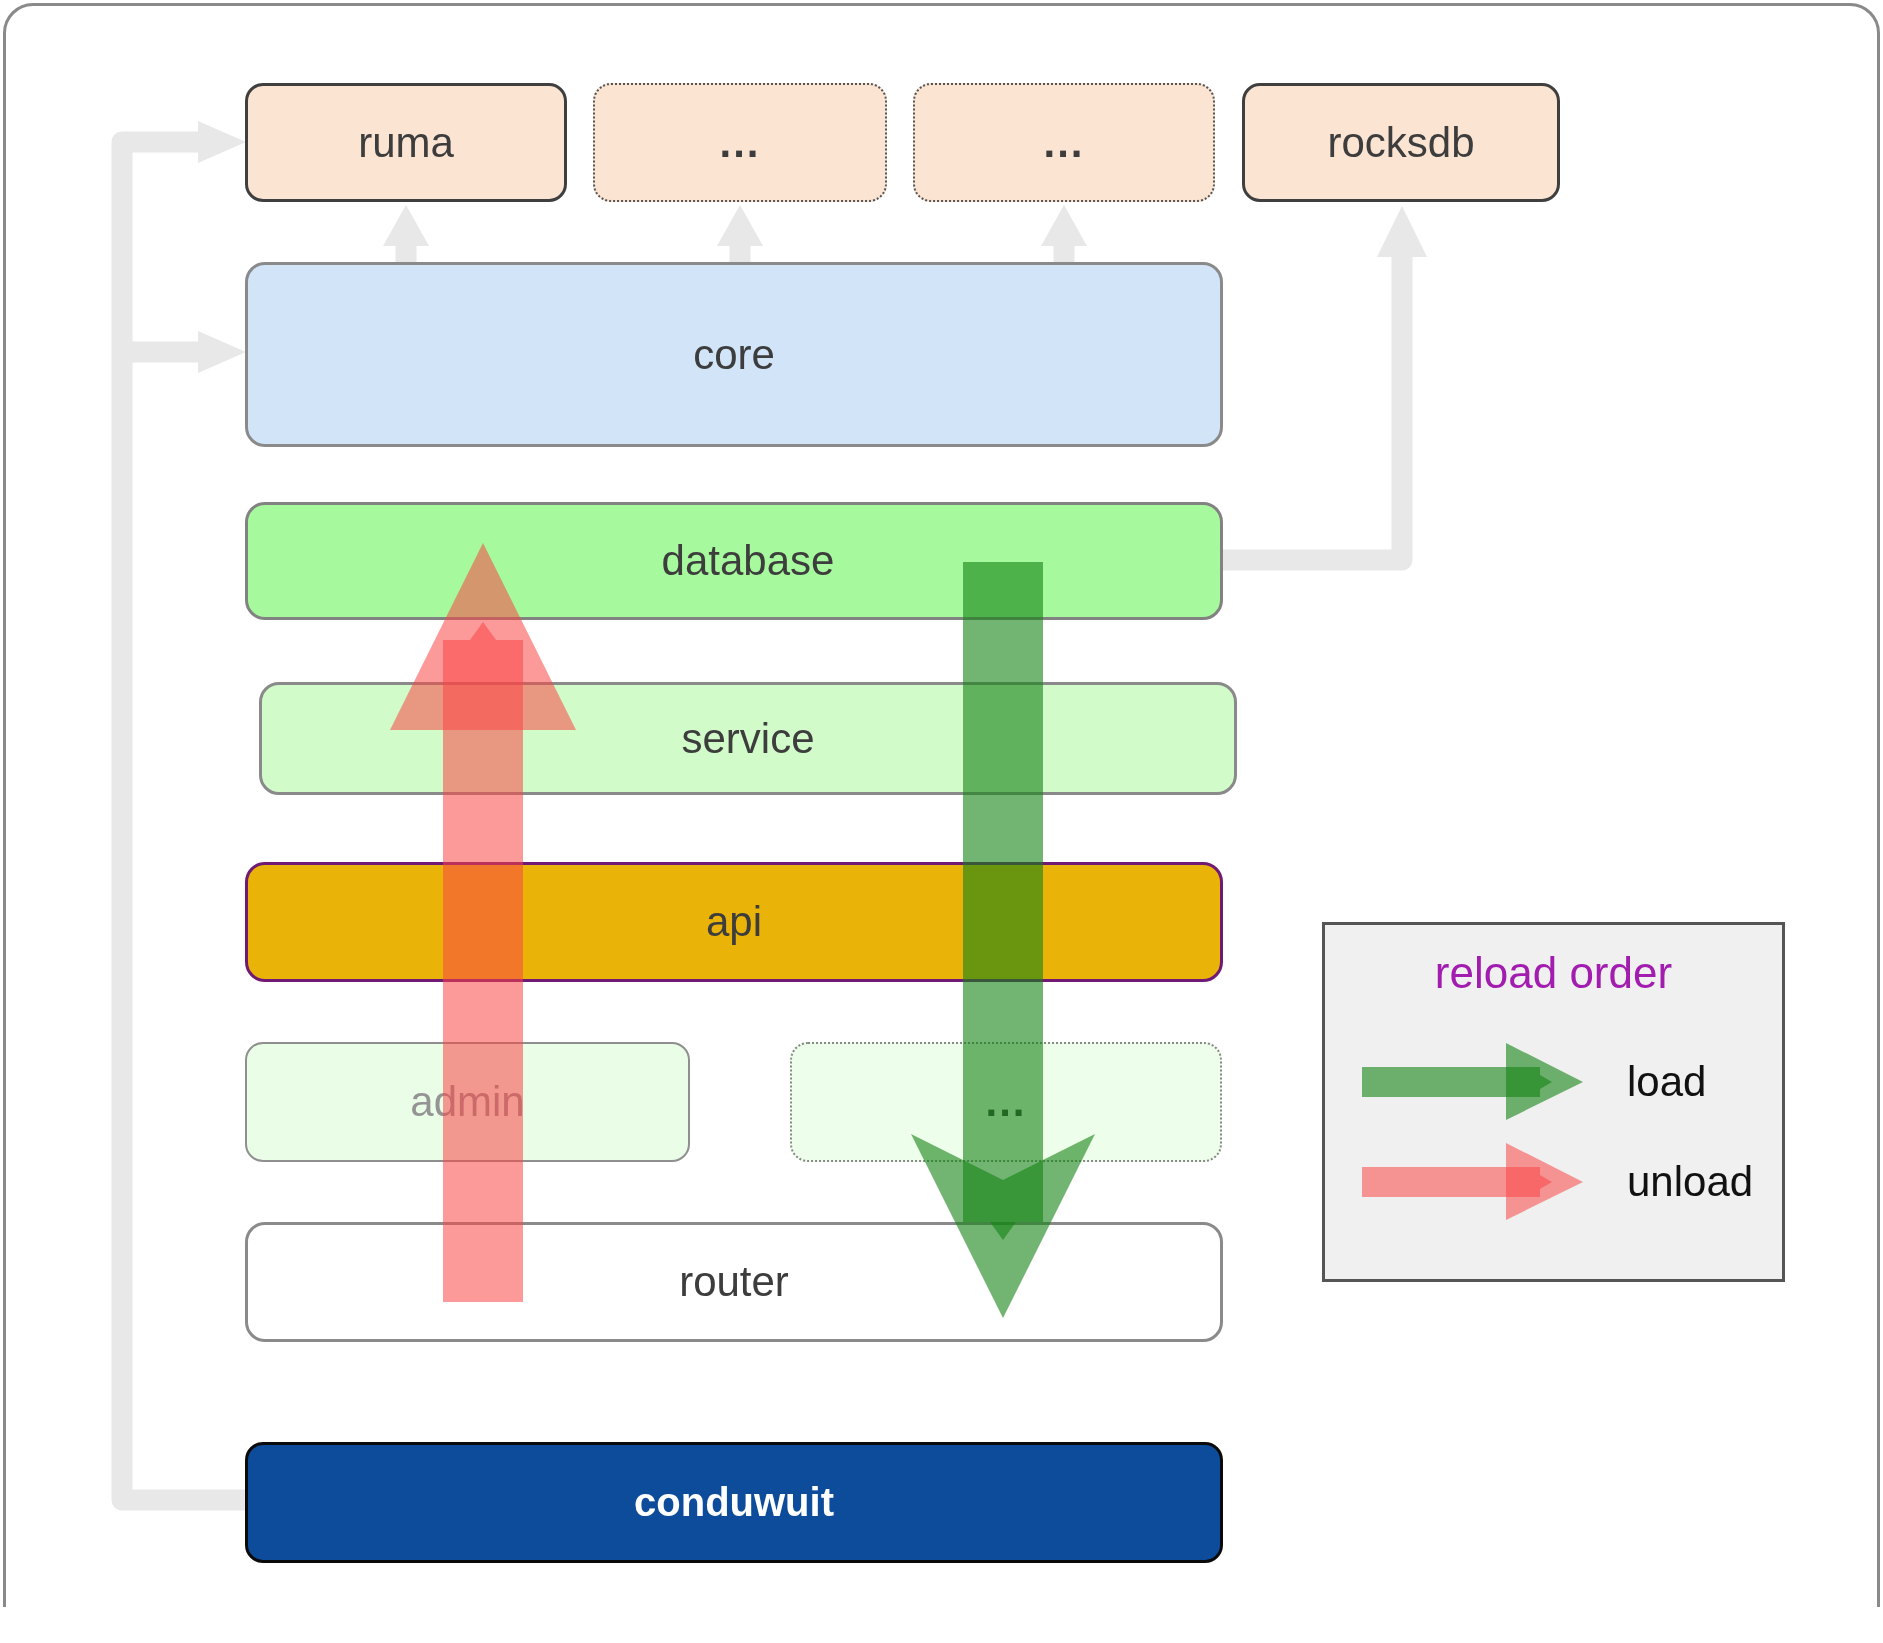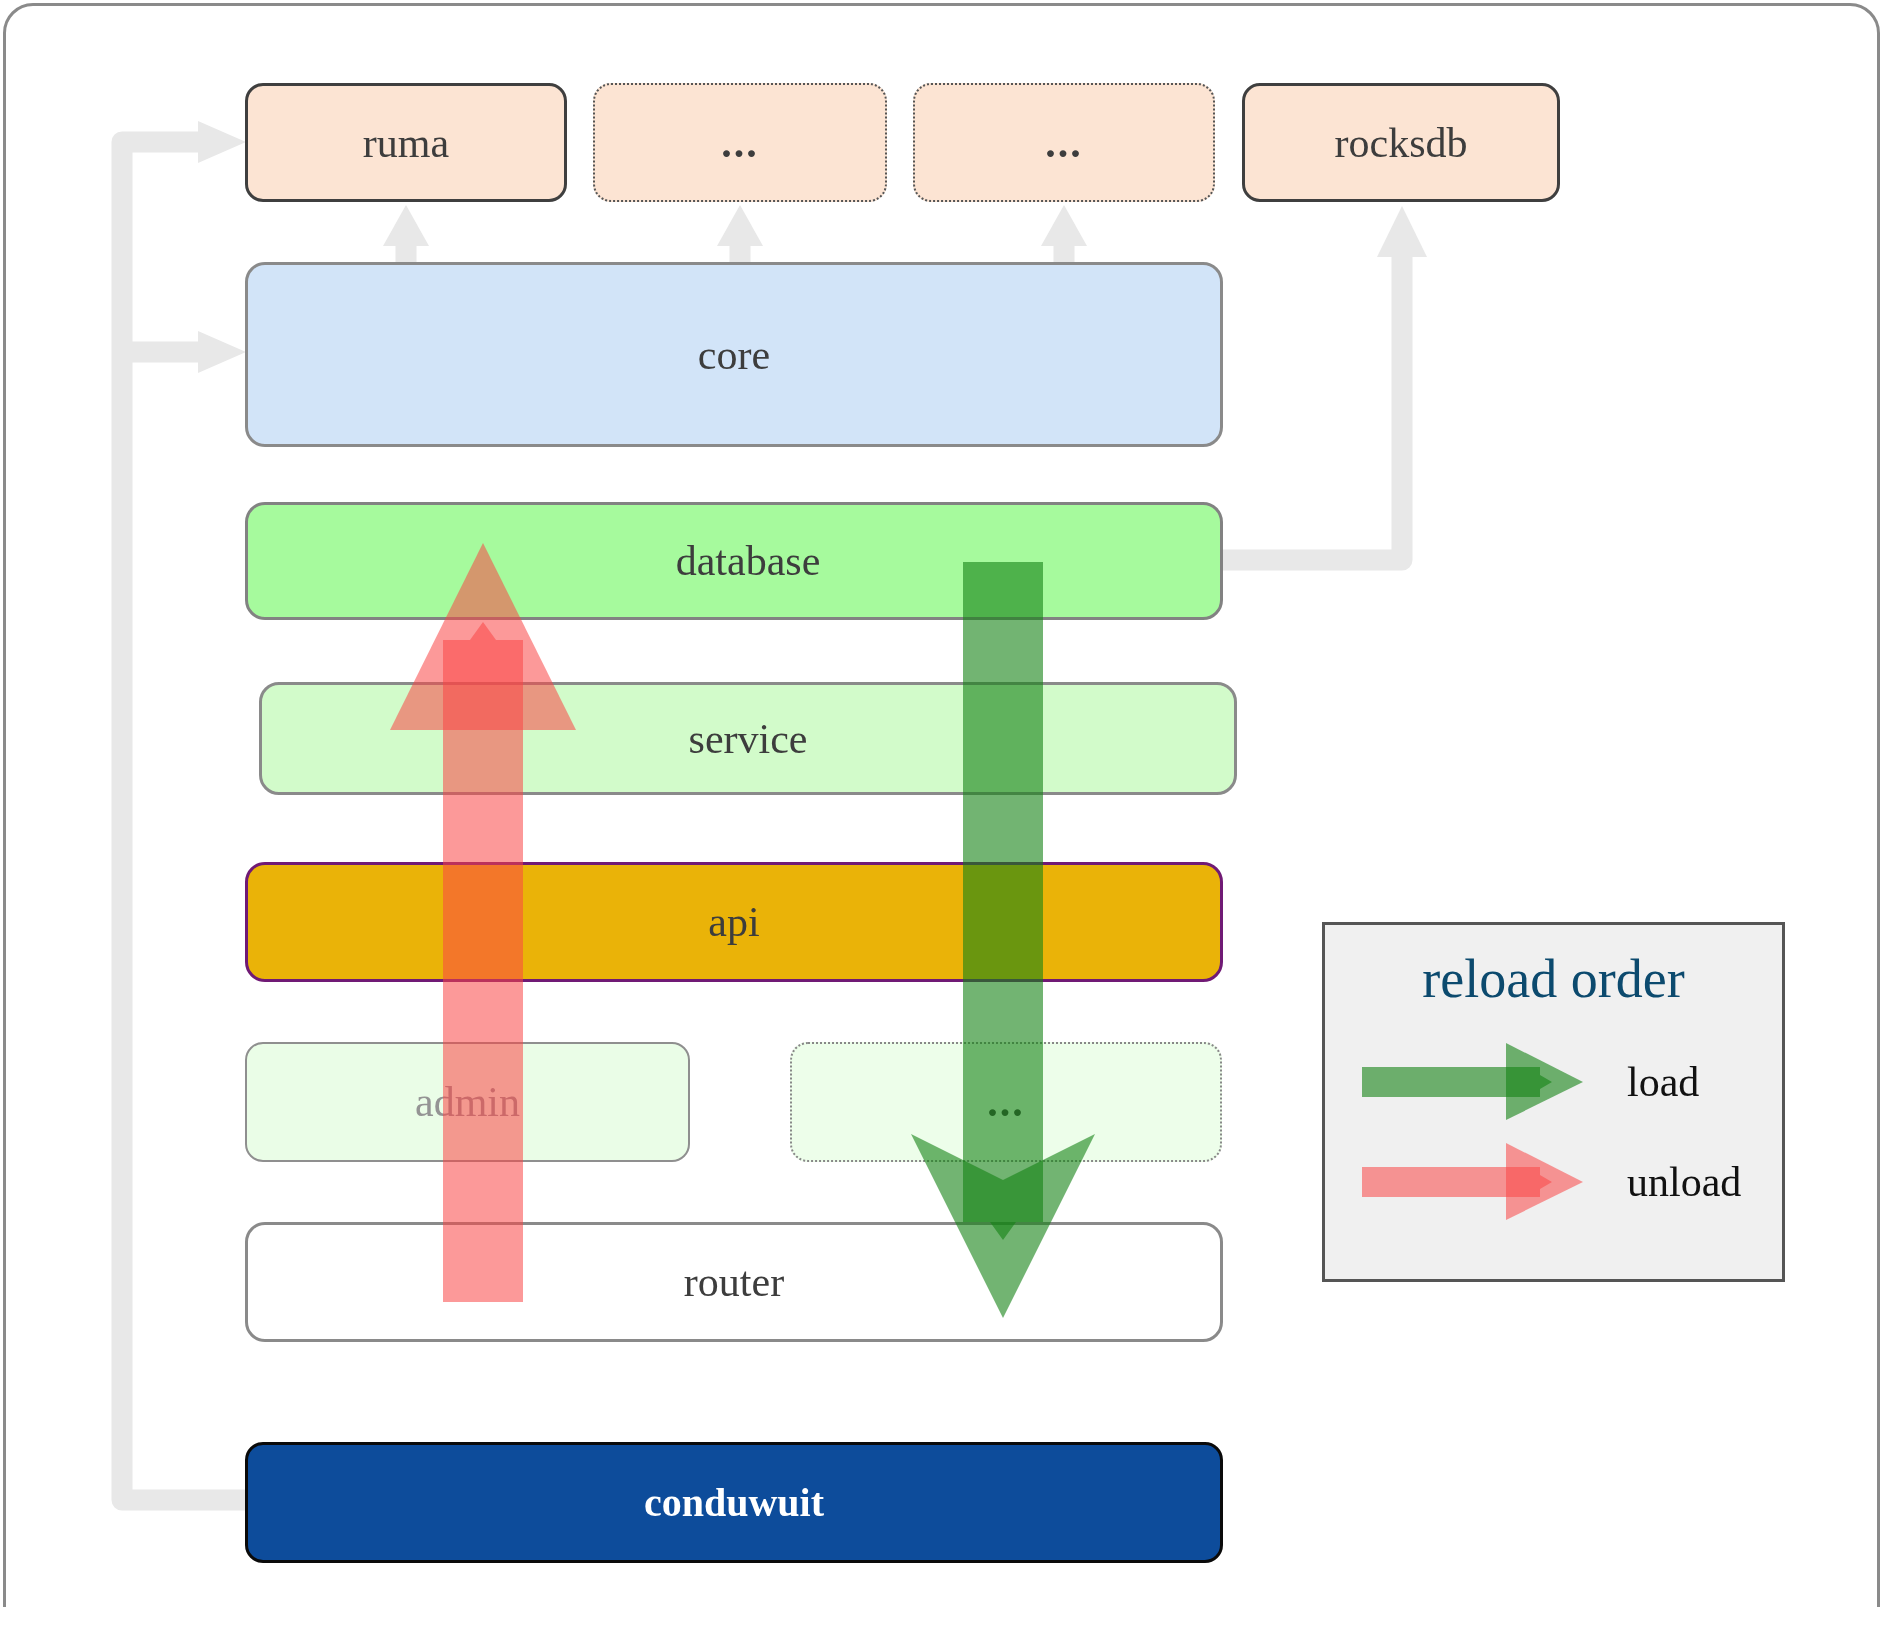--- a/index.html
+++ b/index.html
@@ -1,17 +1,17 @@
 <!DOCTYPE html>
 <html><head>
 <meta charset="utf-8">
 <style>
   html,body{margin:0;padding:0;background:#ffffff;}
   #page{position:relative;width:1883px;height:1607px;background:#ffffff;overflow:hidden;
-        font-family:Liberation Serif, serif;}
+        font-family:Liberation Sans, sans-serif;}
   #outer-frame{position:absolute;left:3px;top:3px;width:1871px;height:1631px;
         border:3px solid #8a8a8a;border-radius:30px;}
   svg.layer{position:absolute;left:0;top:0;width:1883px;height:1643px;pointer-events:none;}
   #connector-layer{z-index:1;}
   #flow-layer{z-index:3;}
   .box{position:absolute;z-index:2;display:flex;align-items:center;justify-content:center;
        box-sizing:border-box;border-radius:18px;font-size:42px;color:#3d3d3d;}
   .box-ruma      {left:245px;top:83px;width:322px;height:119px;background:#fce4d3;border:3px solid #3f3f3f;}
   .box-more1     {left:593px;top:83px;width:294px;height:119px;background:#fce4d3;border:2px dotted #555;}
   .box-more2     {left:913px;top:83px;width:302px;height:119px;background:#fce4d3;border:2px dotted #555;}
@@ -22,21 +22,21 @@
   .box-api       {left:245px;top:862px;width:978px;height:120px;background:#eab308;border:3px solid #701a75;border-radius:20px;}
   .box-admin     {left:245px;top:1042px;width:445px;height:120px;background:#eafde7;border:2px solid #8f8f8f;color:#949494;}
   .box-more3     {left:790px;top:1042px;width:432px;height:120px;background:#edfeea;border:2px dotted #888;}
   .box-router    {left:245px;top:1222px;width:978px;height:120px;background:#ffffff;border:3px solid #8a8a8a;border-radius:20px;}
   .box-conduwuit {left:245px;top:1442px;width:978px;height:121px;background:#0d4c9b;border:3px solid #0a0a0a;
                   color:#ffffff;font-weight:600;font-size:40px;border-radius:18px;}
   .dots{font-weight:700;letter-spacing:2px;}
   #legend{position:absolute;left:1322px;top:922px;width:463px;height:360px;z-index:2;
           background:#f0f0f0;border:3px solid #555;box-sizing:border-box;}
   #legend-title{position:absolute;left:1322px;top:948px;width:463px;text-align:center;
-          font-size:54px;color:#0c4a6e;z-index:2;}
+          font-size:44px;color:#a21caf;z-index:2;}
   .legend-label{position:absolute;font-size:42px;color:#111;z-index:4;}
   #legend-label-load{left:1627px;top:1058px;}
   #legend-label-unload{left:1627px;top:1158px;}
 </style>
 </head>
 <body>
 
 <div id="page">
   <div id="outer-frame"></div>
 

